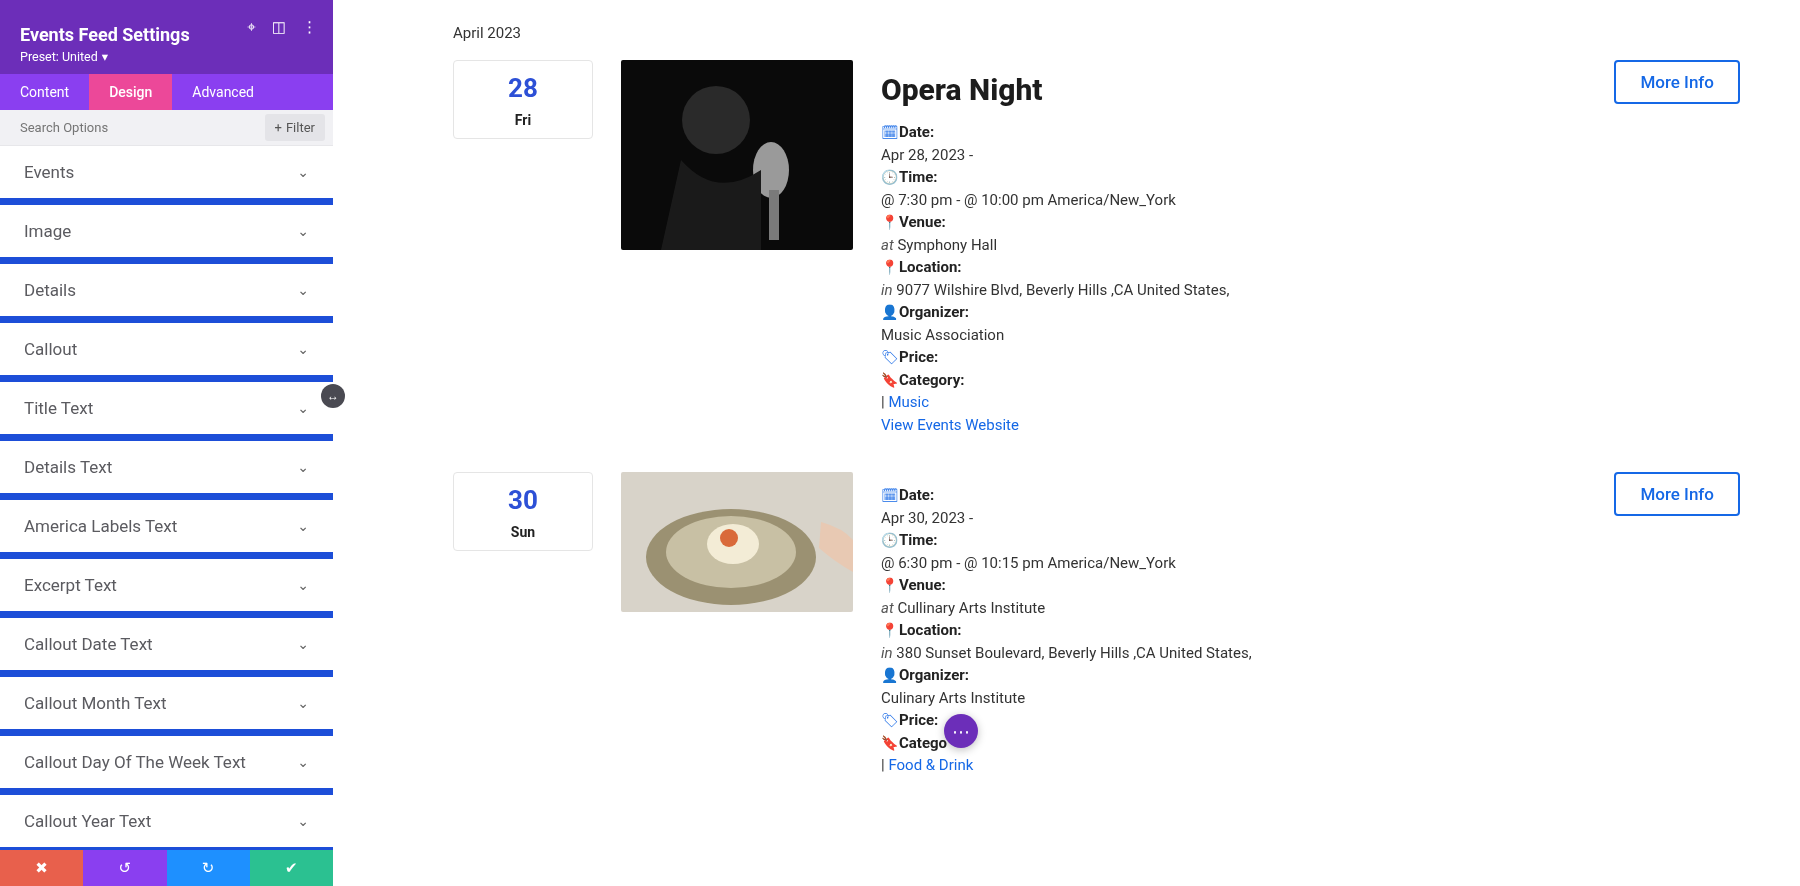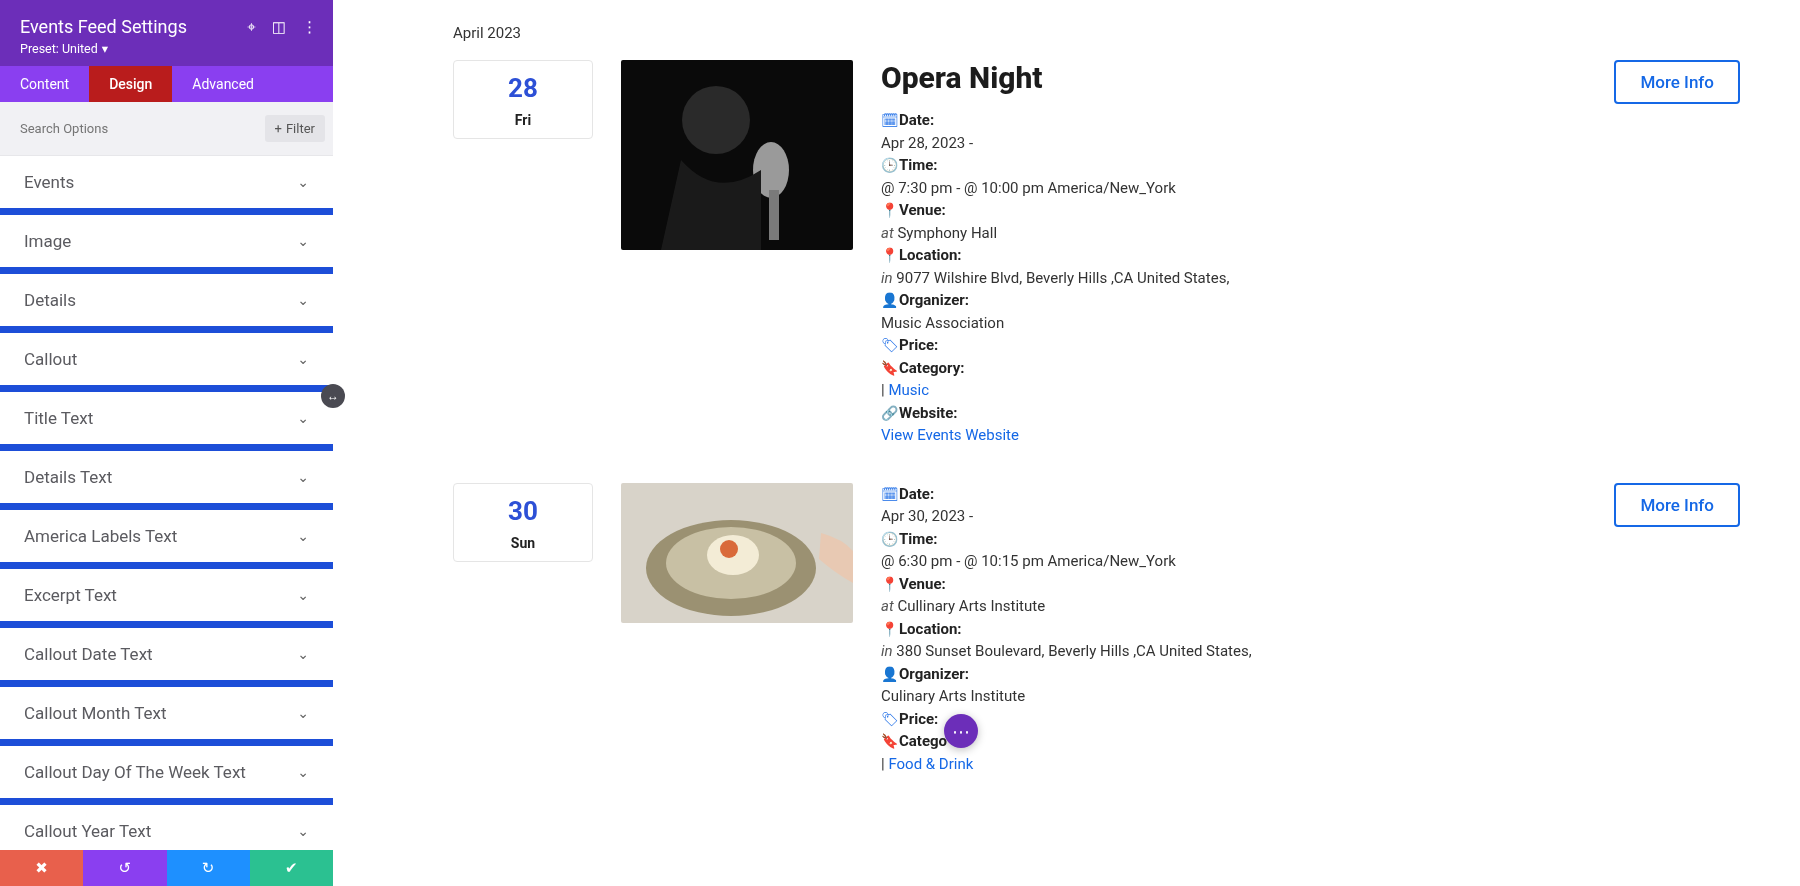--- a/index.html
+++ b/index.html
@@ -1,28 +1,28 @@
 <!DOCTYPE html>
 <html><head>
 <meta charset="utf-8">
 <style>
 * { box-sizing: border-box; margin: 0; padding: 0; font-family: -apple-system, BlinkMacSystemFont, "Segoe UI", Roboto, Helvetica, Arial, sans-serif; }
 body { display: flex; width: 1800px; height: 886px; overflow: hidden; background: #fff; }
 .sidebar { width: 333px; height: 100%; display: flex; flex-direction: column; position: relative; }
 .sb-header { background: #6c2eb9; color: #fff; padding: 16px 20px 10px; position: relative; }
-.sb-title { font-size: 18px; font-weight: 400; }
+.sb-title { font-size: 18px; font-weight: 700; margin-top: 8px; }
 .sb-preset { font-size: 12.5px; margin-top: 4px; display: flex; align-items: center; gap: 4px; cursor: pointer; }
 .sb-header-icons { position: absolute; top: 18px; right: 16px; display: flex; gap: 16px; }
 .sb-header-icons span { cursor: pointer; font-size: 15px; }
 .sb-tabs { display: flex; background: #8a3ff0; }
 .sb-tab { flex: none; padding: 10px 20px; color: #fff; font-size: 14px; cursor: pointer; }
-.sb-tab.active { background: #b91c1c; font-weight: 500; }
+.sb-tab.active { background: #ec4899; font-weight: 500; }
 .sb-tab:first-child { flex: 0 0 auto; }
 .sb-search { display: flex; align-items: center; background: #f1f1f4; border-bottom: 1px solid #e7e7ea; }
-.sb-search input { flex: 1; border: none; background: transparent; padding: 19px 20px; font-size: 13px; color: #777; outline: none; }
+.sb-search input { flex: 1; border: none; background: transparent; padding: 10px 20px; font-size: 13px; color: #777; outline: none; }
 .sb-filter { display: flex; align-items: center; gap: 4px; padding: 6px 10px; margin-right: 8px; background: #e4e4e8; border-radius: 3px; font-size: 13px; color: #555; cursor: pointer; }
 .sb-sections { flex: 1; overflow-y: auto; }
 .sb-section { display: flex; justify-content: space-between; align-items: center; padding: 16px 24px; border-bottom: 7px solid #1d4ed8; cursor: pointer; }
 .sb-section-label { font-size: 17px; color: #5b5b60; }
 .sb-chevron { color: #666; font-size: 14px; }
 .sb-footer { display: flex; height: 36px; }
 .sb-footer > div { flex: 1; display: flex; align-items: center; justify-content: center; color: #fff; cursor: pointer; font-size: 15px; }
 .fb-cancel { background: #e8604c; }
 .fb-undo { background: #8a3ff0; }
 .fb-redo { background: #1e90ff; }
@@ -30,21 +30,21 @@
 .drag-handle { position: absolute; top: 384px; left: 321px; width: 24px; height: 24px; background: #4a4a52; border-radius: 50%; display: flex; align-items: center; justify-content: center; color: #fff; font-size: 12px; cursor: ew-resize; z-index: 5; }
 .main { flex: 1; overflow-y: auto; padding: 24px 60px 0 120px; position: relative; }
 .month-label { font-size: 15px; color: #333; margin-bottom: 18px; }
 .event { display: flex; gap: 28px; margin-bottom: 36px; }
 .date-box { width: 140px; flex: none; border: 1px solid #e5e5e5; border-radius: 4px; text-align: center; padding: 12px 0 10px; height: fit-content; }
 .date-num { font-size: 26px; font-weight: 700; color: #2d50d6; }
 .date-day { font-size: 14px; font-weight: 700; color: #222; margin-top: 9px; }
 .event-img { width: 232px; height: 190px; flex: none; border-radius: 2px; overflow: hidden; }
 .event-img.ph2 { height: 140px; }
 .event-body { flex: 1; display: flex; gap: 24px; }
-.event-details { flex: 1; }
+.event-details { flex: 1; margin-top: 12px; }
 .event-title { font-size: 30px; font-weight: 800; color: #1c1c1c; margin-bottom: 14px; }
 .meta-row { font-size: 15px; color: #333; line-height: 1.5; }
 .meta-label { font-weight: 700; color: #222; }
 .meta-icon { color: #1568e6; margin-right: 4px; font-size: 14px; display: inline-block; width: 14px; }
 .meta-link { color: #1568e6; cursor: pointer; }
 .em { font-style: italic; color: #555; }
 .more-col { flex: none; }
 .more-btn { border: 2px solid #1568e6; color: #1568e6; padding: 10px 24px; font-size: 17px; font-weight: 500; border-radius: 4px; cursor: pointer; background: #fff; }
 .fab { position: fixed; bottom: 138px; left: 944px; width: 34px; height: 34px; background: #6c2eb9; border-radius: 50%; display: flex; align-items: center; justify-content: center; color: #fff; cursor: pointer; font-size: 18px; box-shadow: 0 2px 8px rgba(0,0,0,.25); z-index: 10; }
 .svg-fill { width:100%; height:100%; }
@@ -160,21 +160,20 @@
             <div class="meta-row">@ 7:30 pm - @ 10:00 pm America/New_York</div>
             <div class="meta-row"><span class="meta-icon">📍</span><span class="meta-label">Venue:</span></div>
             <div class="meta-row"><span class="em">at</span> Symphony Hall</div>
             <div class="meta-row"><span class="meta-icon">📍</span><span class="meta-label">Location:</span></div>
             <div class="meta-row"><span class="em">in</span> 9077 Wilshire Blvd, Beverly Hills ,CA United States,</div>
             <div class="meta-row"><span class="meta-icon">👤</span><span class="meta-label">Organizer:</span></div>
             <div class="meta-row">Music Association</div>
             <div class="meta-row"><span class="meta-icon">🏷</span><span class="meta-label">Price:</span></div>
             <div class="meta-row"><span class="meta-icon">🔖</span><span class="meta-label">Category:</span></div>
             <div class="meta-row"><span>| </span><span class="meta-link">Music</span></div>
-            <div class="meta-row"><span class="meta-icon">🔗</span><span class="meta-label">Website:</span></div>
             <div class="meta-row"><span class="meta-link">View Events Website</span></div>
           </div>
           <div class="more-col"><button class="more-btn">More Info</button></div>
         </div>
       </div>
       <div class="event">
         <div class="date-box">
           <div class="date-num">30</div>
           <div class="date-day">Sun</div>
         </div>

